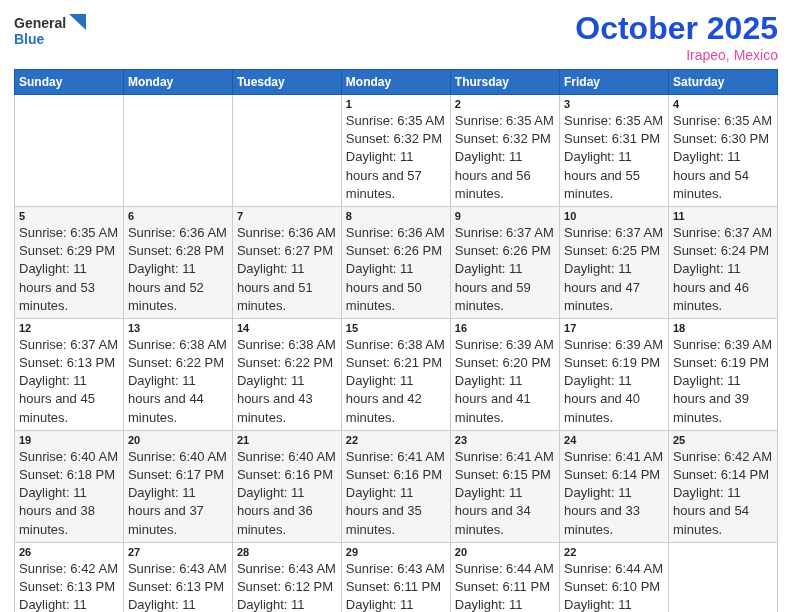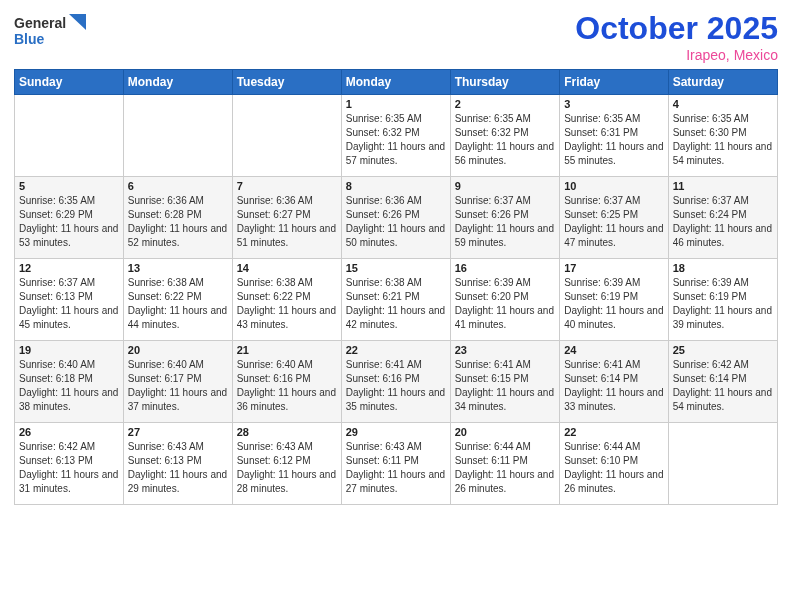--- a/index.html
+++ b/index.html
@@ -69,21 +69,21 @@
     .calendar tr:nth-child(odd) td {
       background: #ffffff;
     }
     .day-num {
       font-size: 11px;
       font-weight: bold;
       color: #222;
       margin-bottom: 2px;
     }
     .day-info {
-      font-size: 10px;
+      font-size: 13px;
       color: #333;
       line-height: 1.4;
     }
     .empty-cell {
       background: #f9f9f9;
     }
   </style>
 </head>
 <body>
 

